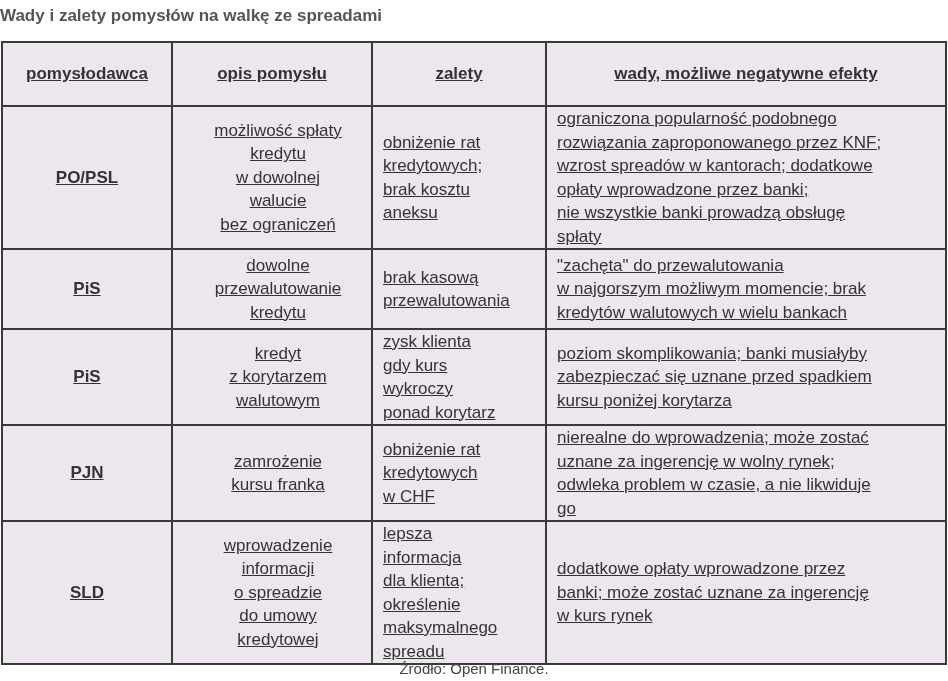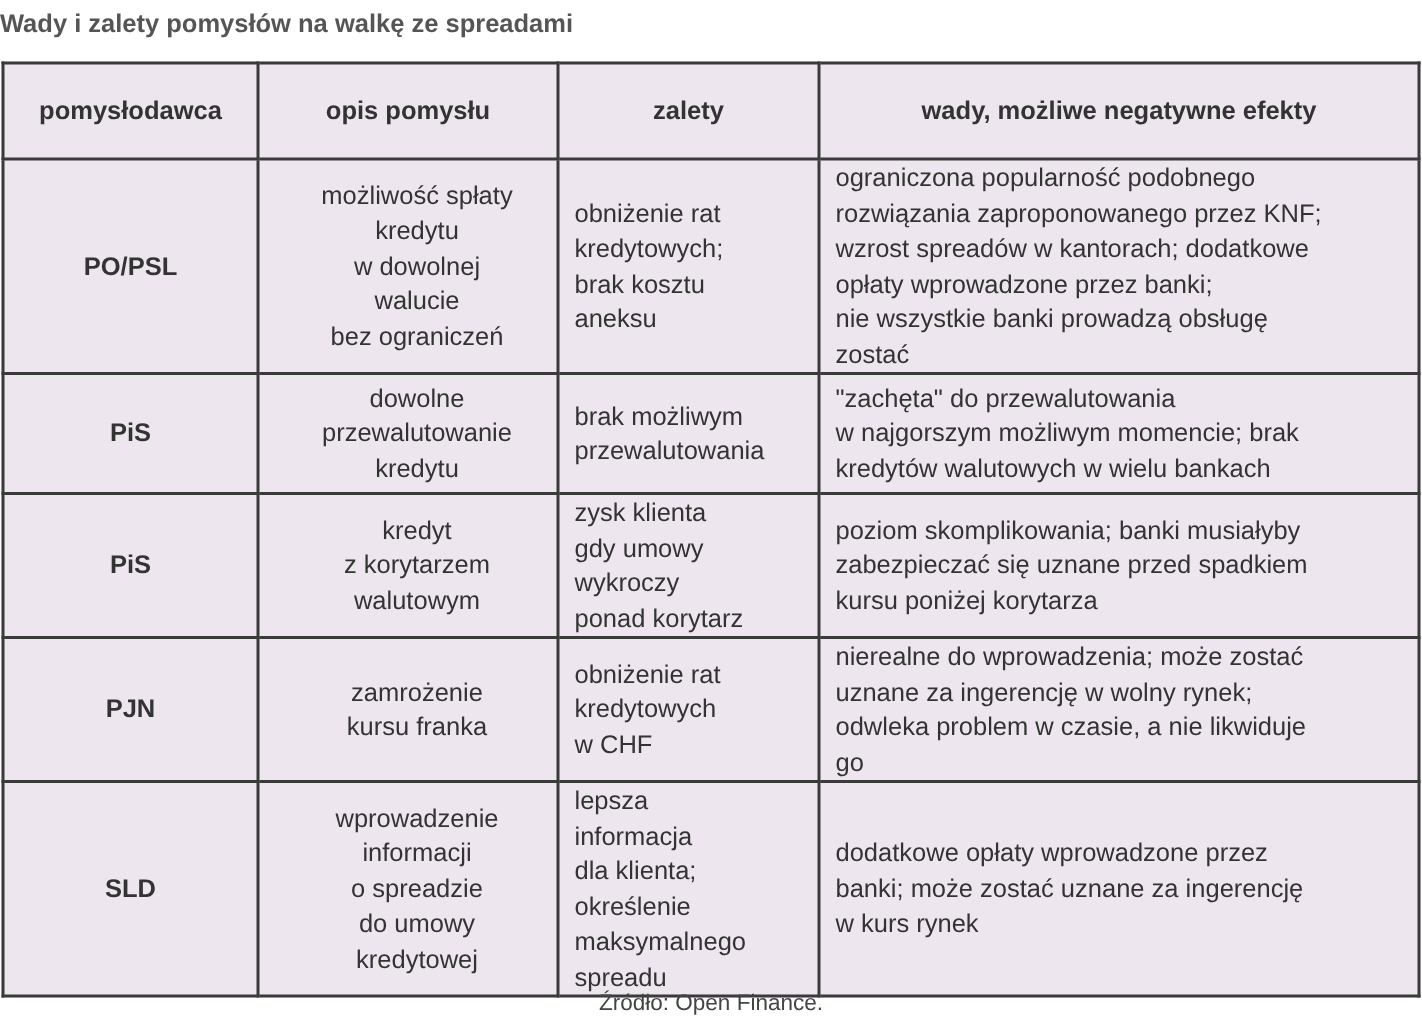--- a/index.html
+++ b/index.html
@@ -8,20 +8,21 @@
     font-family: "Liberation Sans", sans-serif; color: #333333;
   }
   .title {
     position: absolute; left: 0; top: 6px; width: 948px; text-align: left;
     font-size: 17px; font-weight: bold; color: #555555; letter-spacing: 0px;
   }
   table {
     position: absolute; left: 1px; top: 41px;
     border-collapse: collapse; background: #ede6ee;
     width: 946px;
+    text-decoration: underline;
   }
   td, th {
     border: 2px solid #3a3a3a;
     font-size: 17px; line-height: 23.5px;
     vertical-align: middle;
     padding: 0 10px;
     color: #333333;
   }
   th { font-weight: bold; text-align: center; height: 62px; font-size: 17px; color: #333; }
   td.c0 { text-align: center; font-weight: bold; width: 148px; }
@@ -63,50 +64,50 @@
           <span class="cell-line">kredytowych;</span>
           <span class="cell-line">brak kosztu</span>
           <span class="cell-line">aneksu</span>
         </td>
         <td class="c3">
           <span class="cell-line">ograniczona popularność podobnego</span>
           <span class="cell-line">rozwiązania zaproponowanego przez KNF;</span>
           <span class="cell-line">wzrost spreadów w kantorach; dodatkowe</span>
           <span class="cell-line">opłaty wprowadzone przez banki;</span>
           <span class="cell-line">nie wszystkie banki prowadzą obsługę</span>
-          <span class="cell-line">zostać</span>
+          <span class="cell-line">spłaty</span>
         </td>
       </tr>
       <tr style="height: 80px;">
         <td class="c0">PiS</td>
         <td class="c1">
           <span class="cell-line">dowolne</span>
           <span class="cell-line">przewalutowanie</span>
           <span class="cell-line">kredytu</span>
         </td>
         <td class="c2">
-          <span class="cell-line">brak możliwym</span>
+          <span class="cell-line">brak kasową</span>
           <span class="cell-line">przewalutowania</span>
         </td>
         <td class="c3">
           <span class="cell-line">"zachęta" do przewalutowania</span>
           <span class="cell-line">w najgorszym możliwym momencie; brak</span>
           <span class="cell-line">kredytów walutowych w wielu bankach</span>
         </td>
       </tr>
       <tr style="height: 95px;">
         <td class="c0">PiS</td>
         <td class="c1">
           <span class="cell-line">kredyt</span>
           <span class="cell-line">z korytarzem</span>
           <span class="cell-line">walutowym</span>
         </td>
         <td class="c2">
           <span class="cell-line">zysk klienta</span>
-          <span class="cell-line">gdy umowy</span>
+          <span class="cell-line">gdy kurs</span>
           <span class="cell-line">wykroczy</span>
           <span class="cell-line">ponad korytarz</span>
         </td>
         <td class="c3">
           <span class="cell-line">poziom skomplikowania; banki musiałyby</span>
           <span class="cell-line">zabezpieczać się uznane przed spadkiem</span>
           <span class="cell-line">kursu poniżej korytarza</span>
         </td>
       </tr>
       <tr style="height: 94px;">

